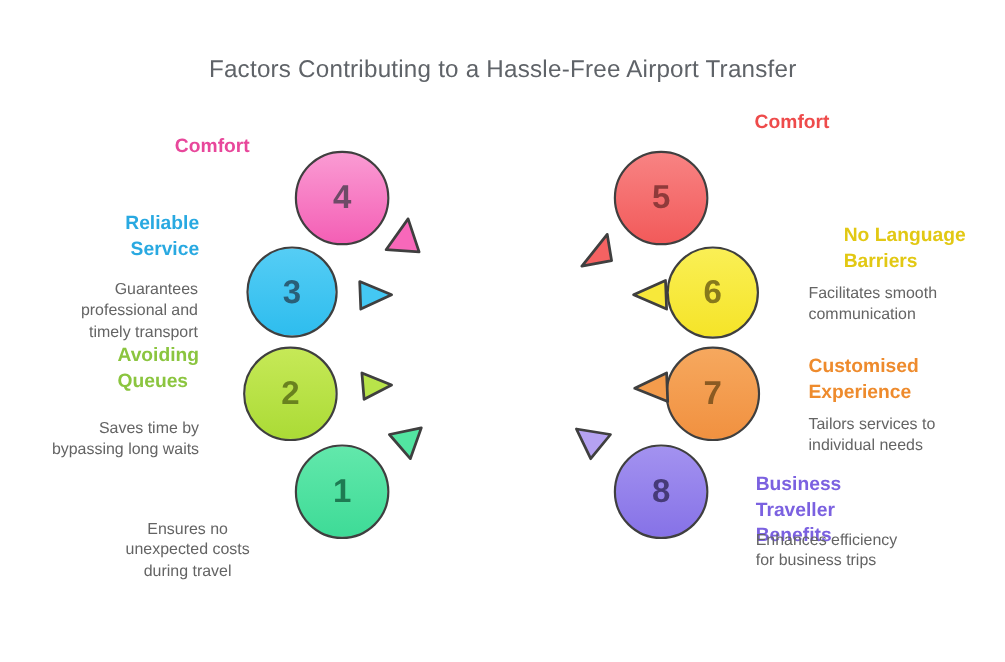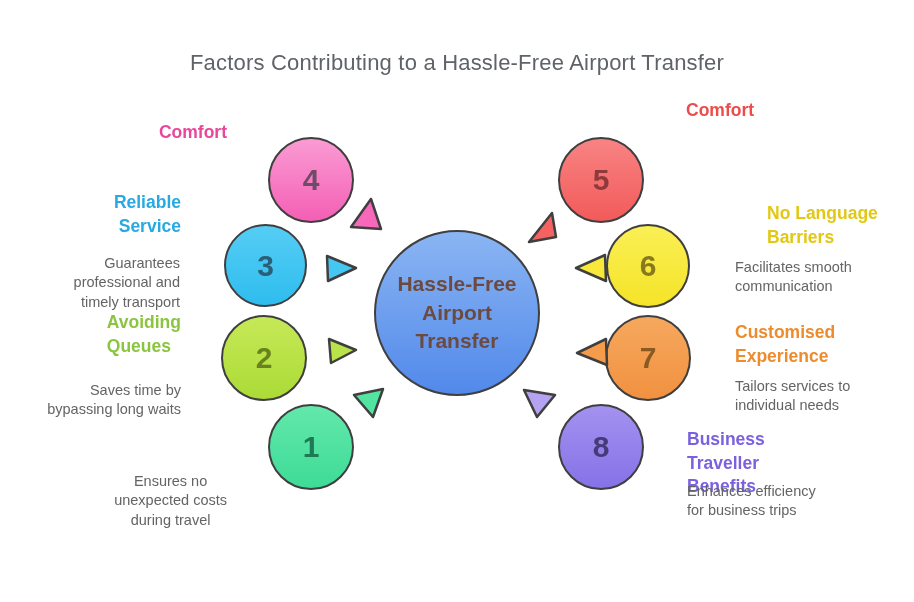--- a/index.html
+++ b/index.html
@@ -74,25 +74,20 @@
   #l8{left:687px;top:428px;width:145px;}
   #d8{left:687px;top:482px;width:175px;}
 </style>
 </head>
 <body>
 
 <div id="stage">
 
   <div class="title">Factors Contributing to a Hassle-Free Airport Transfer</div>
 
-  <div class="center-circle" style="--ct: #8ab5f3; --cb: #5289ea;">
-    <div class="center-label" style="--tc: #6d4a3f;">Hassle-Free
-Airport
-Transfer</div>
-  </div>
 
   <div class="circle" id="c1" style="--ct: #62e8ab; --cb: #3edb97; --nc: #1e7a52;">
     <span class="num">1</span>
   </div>
   <div class="circle" id="c2" style="--ct: #c6e957; --cb: #abdb36; --nc: #69821f;">
     <span class="num">2</span>
   </div>
   <div class="circle" id="c3" style="--ct: #55cdf5; --cb: #2ebdee; --nc: #2a5f78;">
     <span class="num">3</span>
   </div>

